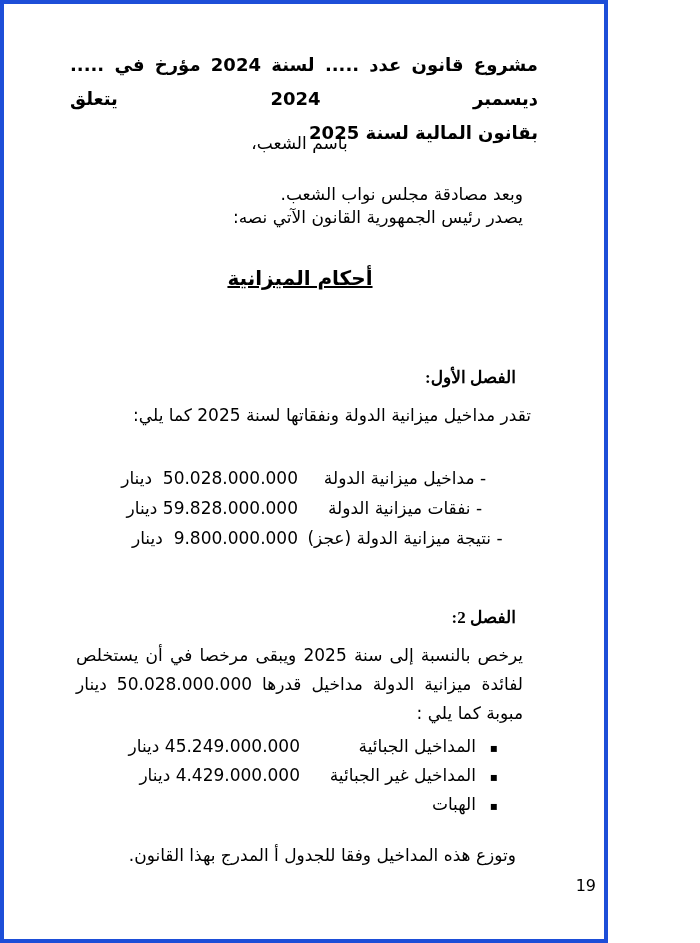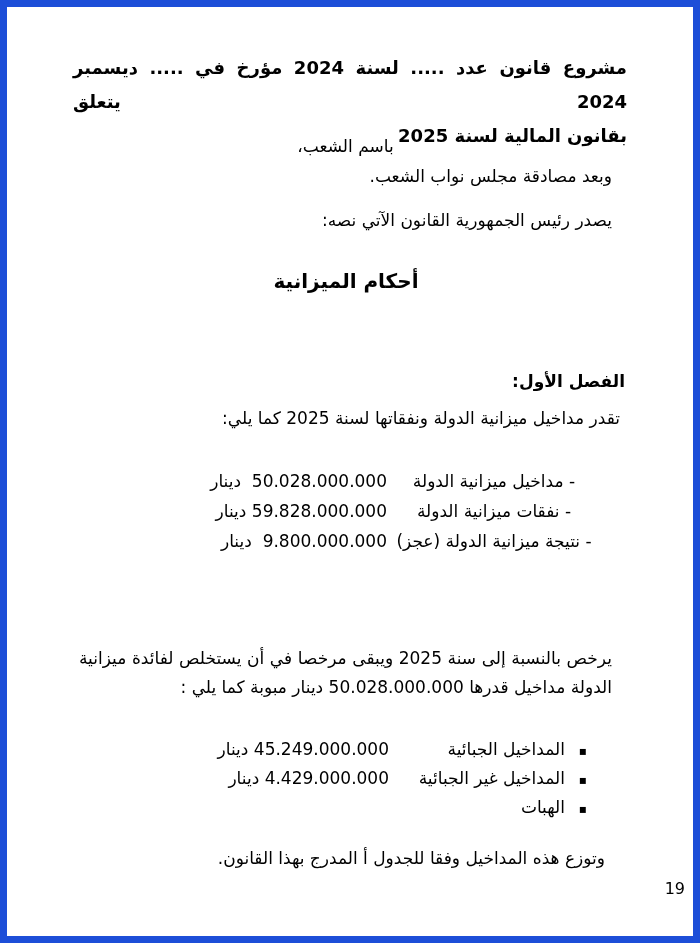--- a/index.html
+++ b/index.html
@@ -3,24 +3,24 @@
 <meta charset="utf-8">
 <style>
   * { margin: 0; padding: 0; box-sizing: border-box; }
   html, body { background: #ffffff; }
   body {
     font-family: "DejaVu Sans", sans-serif;
     color: #000000;
   }
   .page {
     position: relative;
-    width: 700px;
+    width: 608px;
     height: 943px;
     background: #ffffff;
-    border: 7px solid #1d4ed8;
+    border: 4px solid #1d4ed8;
     direction: rtl;
     overflow: hidden;
     font-size: 17px;
     line-height: 24px;
   }
   
   .doc-title {
     position: absolute;
     top: 44px; right: 66px; left: 66px;
     font-weight: bold;
@@ -29,36 +29,38 @@
   }
   .doc-title .l1 {
     text-align: justify;
     text-align-last: justify;
   }
   .doc-title .l2 { text-align: right; }
   
   .para { position: absolute; right: 66px; left: 72px; text-align: right; }
   .indent-sm { padding-right: 15px; }
   .pos-inname   { top: 127px; text-align: center; }
-  .pos-approval { top: 157px; }
+  .pos-approval { top: 178px; }
   .pos-issues   { top: 201px; text-align: right; }
   
   .main-heading {
     position: absolute;
     top: 262px; left: 0; right: 8px;
     text-align: center;
     font-weight: bold;
     font-size: 20px;
+    text-decoration: underline;
   }
   
   .ch-heading {
-    position: absolute; right: 55px; left: 72px;
+    position: absolute; right: 75px; left: 72px;
     font-weight: bold;
     padding-right: 13px;
     text-align: right;
+    font-family: Liberation Serif, serif;
   }
   .pos-ch1-h { top: 362px; }
   .pos-ch2-h { top: 602px; }
   .pos-ch1-intro { top: 399px; padding-right: 7px; }
   .pos-ch2-intro { top: 637px; line-height: 29px; text-align: justify; padding-right: 15px; }
   
   .list { position: absolute; right: 66px; left: 72px; }
   .pos-list1 { top: 459px; }
   .pos-list2 { top: 728px; }
   .list .row { display: flex; align-items: baseline; height: 30px; line-height: 30px; }
@@ -110,20 +112,21 @@
     <div class="row">
       <span class="lbl">- نفقات ميزانية الدولة</span>
       <span class="amt-group"><span>59.828.000.000</span> <span>دينار</span></span>
     </div>
     <div class="row">
       <span class="lbl">- نتيجة ميزانية الدولة (عجز)</span>
       <span class="amt-group"><span>9.800.000.000</span>&nbsp; <span>دينار</span></span>
     </div>
   </div>
 
+  <div class="ch-heading pos-ch2-h">الفصل 2:</div>
   <p class="para pos-ch2-intro">يرخص بالنسبة إلى سنة 2025 ويبقى مرخصا في أن يستخلص لفائدة ميزانية الدولة مداخيل قدرها 50.028.000.000 دينار مبوبة كما يلي :</p>
 
   <div class="list pos-list2">
     <div class="row">
       <span class="bullet">▪</span>
       <span class="lbl">المداخيل الجبائية</span>
       <span class="amt-group"><span>45.249.000.000</span> <span>دينار</span></span>
     </div>
     <div class="row">
       <span class="bullet">▪</span>

